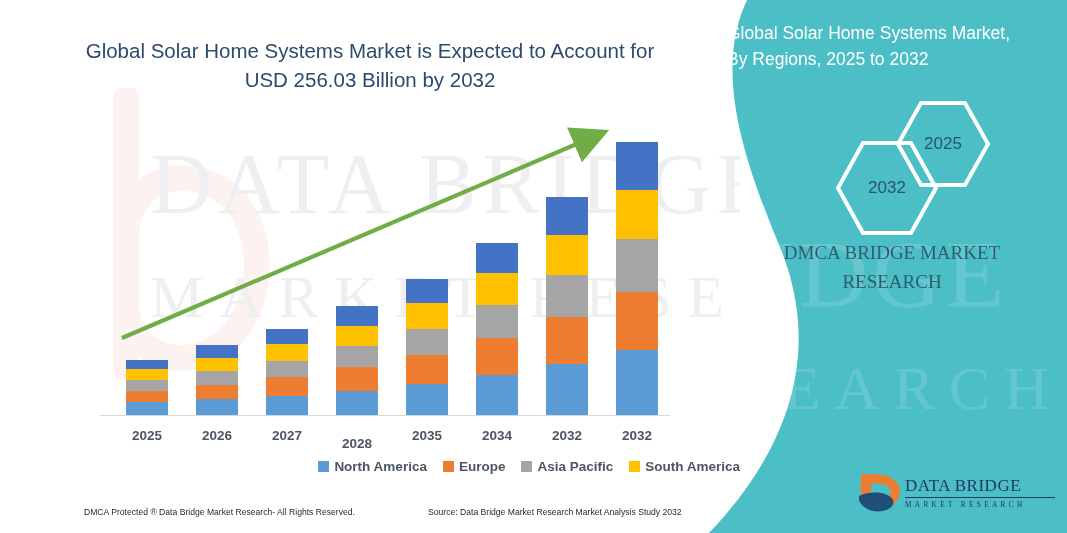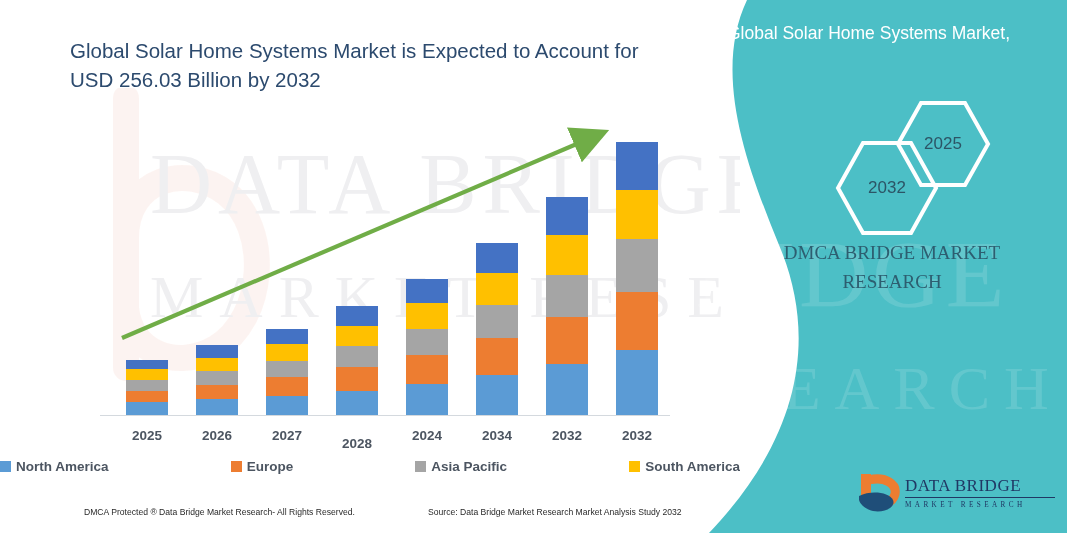--- a/index.html
+++ b/index.html
@@ -27,21 +27,21 @@
     pointer-events:none;
     color:#efeff1;
     font-size:86px;letter-spacing:6px;line-height:1.55;
     font-family:"Liberation Serif", serif;
     white-space:nowrap;
   }
   #wm-text .l2{font-size:60px;letter-spacing:16px;}
 
   #chart-title{
     position:absolute;left:70px;top:36px;width:600px;
-    text-align:left;
+    text-align:center;
     color:#2c4a6e;
     font-size:20.5px;line-height:1.42;
     font-family:"Liberation Sans", sans-serif;
   }
 
   
   #plot{
     position:absolute;left:112px;top:110px;width:560px;height:305px;
   }
   #axis-line{
@@ -59,21 +59,21 @@
   #xlabels{
     position:absolute;left:112px;top:428px;width:560px;height:20px;
   }
   .xlabel{
     position:absolute;width:70px;text-align:center;
     font-size:13.5px;font-weight:bold;color:#4c5561;
   }
 
   #legend{
     position:absolute;left:0;top:459px;width:740px;
-    display:flex;justify-content:space-between;align-items:center;
+    display:flex;justify-content:flex-end;align-items:center;gap:16px;
   }
   .legend-item{display:flex;align-items:center;gap:5px;}
   .legend-swatch{width:11px;height:11px;display:block;}
   .legend-label{font-size:13.5px;font-weight:bold;color:#4c5561;white-space:nowrap;}
 
   #footer{
     position:absolute;left:0;top:507px;width:740px;height:20px;
     font-family:Liberation Sans, sans-serif;
     font-size:8.6px;color:#2a2a2a;
   }
@@ -212,21 +212,21 @@
       </marker>
     </defs>
     <line x1="22" y1="218" x2="486" y2="20" stroke="#70AD47" stroke-width="4.2" marker-end="url(#ah)"></line>
   </svg>
 
   <div id="xlabels">
       <div class="xlabel" style="left: 0px;">2025</div>
       <div class="xlabel" style="left: 70px;">2026</div>
       <div class="xlabel" style="left: 140px;">2027</div>
       <div class="xlabel" style="left: 210px; margin-top: 8px;">2028</div>
-      <div class="xlabel" style="left: 280px;">2024</div>
+      <div class="xlabel" style="left: 280px;">2035</div>
       <div class="xlabel" style="left: 350px;">2034</div>
       <div class="xlabel" style="left: 420px;">2032</div>
       <div class="xlabel" style="left: 490px;">2032</div>
     </div>
 
   <div id="legend">
       <div class="legend-item">
         <span class="legend-swatch" style="background: rgb(91, 155, 213);"></span>
         <span class="legend-label">North America</span>
       </div>
@@ -255,20 +255,21 @@
     <path d="M60 0 L380 0 L380 533 L22 533 C120 430 128 330 92 245 C58 162 26 72 60 0 Z" fill="#4CBFC6"></path>
   </svg>
 
   <div id="right-wm">
     <div>BRIDGE</div>
     <div class="r2">RESEARCH</div>
   </div>
 
   <div id="right-title">
     <div>Global Solar Home Systems Market,</div>
+    <div>By Regions, 2025 to 2032</div>
   </div>
 
   <div class="hexwrap" id="hex-2025">
     <svg viewBox="0 0 96 88" width="96" height="88">
       <polygon points="26,3 70,3 93,44 70,85 26,85 3,44" fill="none" stroke="#ffffff" stroke-width="4"></polygon>
     </svg>
     <div class="hexlabel">2025</div>
   </div>
 
   <div class="hexwrap" id="hex-2032">

